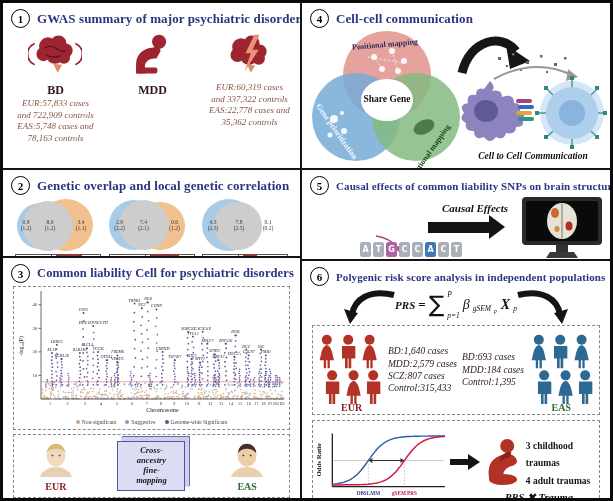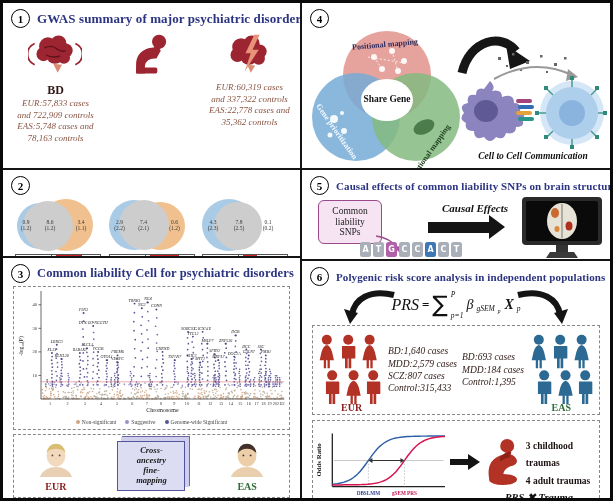--- a/index.html
+++ b/index.html
@@ -58,21 +58,21 @@
   .p5body{position:relative;height:66px;}
   .snpbox{position:absolute;left:16px;top:4px;width:62px;height:42px;background:#f6e4f2;border:1.3px solid #9a4a8a;border-radius:6px;display:flex;align-items:center;justify-content:center;text-align:center;font-size:9.5px;line-height:1.1;white-space:pre-line;color:#222;}
   .causal{position:absolute;left:128px;top:6px;width:90px;text-align:center;font-weight:bold;font-style:italic;font-size:11px;color:#111;}
   .fatarrow{position:absolute;left:126px;top:26px;width:62px;height:11px;background:#141414;}
   .fatarrow:after{content:"";position:absolute;right:-15px;top:-7px;border-left:16px solid #141414;border-top:12.5px solid transparent;border-bottom:12.5px solid transparent;}
   .dnarow{position:absolute;left:58px;top:46px;display:flex;gap:2px;}
   .dnab{width:11px;height:15px;border-radius:2.5px;display:flex;align-items:center;justify-content:center;color:#fff;font-weight:bold;font-size:8px;font-family:"DejaVu Sans",sans-serif;}
   
   .formrow{position:relative;height:38px;}
   .formula{position:absolute;left:0;right:0;top:2px;display:flex;align-items:center;justify-content:center;gap:3px;color:#111;}
-  .f-prs{font-weight:normal;font-style:italic;font-size:16px;}
+  .f-prs{font-weight:bold;font-style:italic;font-size:11px;}
   .f-eq{font-weight:bold;font-size:13px;}
   .f-sig{font-size:23px;line-height:.8;font-family:"DejaVu Sans",sans-serif;}
   .f-lims{display:flex;flex-direction:column;justify-content:space-between;height:30px;font-size:7.5px;font-style:italic;padding-top:1px;}
   .f-beta{font-style:italic;font-size:14px;}
   .f-bsub{font-style:italic;font-size:7.5px;position:relative;top:4px;}
   .f-bsub2{font-style:italic;font-size:5.5px;position:relative;top:6px;}
   .f-x{font-weight:bold;font-style:italic;font-size:14px;margin-left:1px;}
   .f-xsub{font-style:italic;font-size:7.5px;position:relative;top:4px;}
   .dbox1{margin:0 10px;border:1.5px dashed #888;height:88px;position:relative;display:flex;align-items:center;justify-content:space-between;padding:0 4px;font-family:Liberation Serif, serif;}
   .gstats{font-size:9.5px;font-style:italic;line-height:1.3;white-space:pre-line;color:#33201c;text-align:left;}
@@ -121,20 +121,21 @@
         <span>
           <svg width="54" height="46" viewBox="0 0 60 52">
             <g fill="#9c2531">
               <circle cx="38" cy="11" r="8"></circle>
               <path d="M12 47 v-10 q0 -15 15 -19 q9 -2 13 3 l-5 9 q-11 -1 -13 8 l0 9 z"></path>
               <rect x="12" y="40" width="24" height="7" rx="2"></rect>
               <path d="M30 20 q6 -8 11 -6 l-2 6 q-5 0 -9 4 z"></path>
             </g>
           </svg>
         </span>
+        <div class="disname">MDD</div>
       </div>
       <div class="dis">
         <span>
           <svg width="54" height="46" viewBox="0 0 60 52">
             <g fill="#9c2531">
               <circle cx="21" cy="17" r="10"></circle>
                 <circle cx="33" cy="13" r="9"></circle>
                 <circle cx="42" cy="22" r="8"></circle>
               <circle cx="17" cy="26" r="8"></circle>
                 <circle cx="30" cy="27" r="10"></circle>
@@ -148,20 +149,21 @@
 and 337,322 controls
 EAS:22,778 cases and
 35,362 controls</div>
       </div>
     </div>
   </div>
 
   <div class="panel" id="p2">
     <div class="ph">
       <span class="pnum">2</span>
+      <span class="ptitle">Genetic overlap and local genetic correlation</span>
     </div>
     <div class="venns">
       <div class="vg">
         <div class="vwrap">
           <div class="cc" style="left:2px;top:4px;width:46px;height:46px;background:#a9cbe6;"></div>
           <div class="cc" style="left:24px;top:0;width:54px;height:52px;background:#f0c08e;"></div>
           <div class="cc" style="left:8px;top:2px;width:50px;height:50px;background:#cdcdcd;"></div>
           <span class="vnum" style="left:0;top:20px;width:22px;">0.9
 (1.2)</span>
           <span class="vnum" style="left:24px;top:20px;width:22px;">8.6
@@ -1433,20 +1435,21 @@
           </svg>
         </span>
         <div class="facelab eas">EAS</div>
       </div>
     </div>
   </div>
 
   <div class="panel" id="p4">
     <div class="ph">
       <span class="pnum">4</span>
+      <span class="ptitle">Cell-cell communication</span>
     </div>
     <div class="p4body">
       <div class="vennA">
         <div class="vc pink"></div>
           <div class="vc blue"></div>
           <div class="vc green"></div>
         <svg width="150" height="132" viewBox="0 0 150 132" style="position:absolute;left:0;top:0;">
           <g fill="#fff" opacity=".9">
             <circle cx="62" cy="26" r="3"></circle>
               <circle cx="80" cy="20" r="3"></circle>
@@ -1523,23 +1526,20 @@
       <div class="cellcap">Cell to Cell Communication</div>
     </div>
   </div>
 
   <div class="panel" id="p5">
     <div class="ph">
       <span class="pnum">5</span>
       <span class="ptitle small">Causal effects of common liability SNPs on brain structure</span>
     </div>
     <div class="p5body">
-      <div class="snpbox">Common
-liability
-SNPs</div>
       <svg width="40" height="24" viewBox="0 0 40 24" style="position:absolute;left:72px;top:36px;">
         <path d="M2 4 q14 2 22 12" stroke="#9a4a8a" stroke-width="1.4" fill="none"></path>
         <circle cx="26" cy="17" r="3" fill="#a455a0"></circle>
       </svg>
       <div class="causal">Causal Effects</div>
       <div class="fatarrow"></div>
       <div class="dnarow" id="dnarow">
           <div class="dnab" style="background: rgb(169, 175, 184);">A</div>
           <div class="dnab" style="background: rgb(169, 175, 184);">T</div>
           <div class="dnab" style="background: rgb(176, 96, 168);">G</div>

